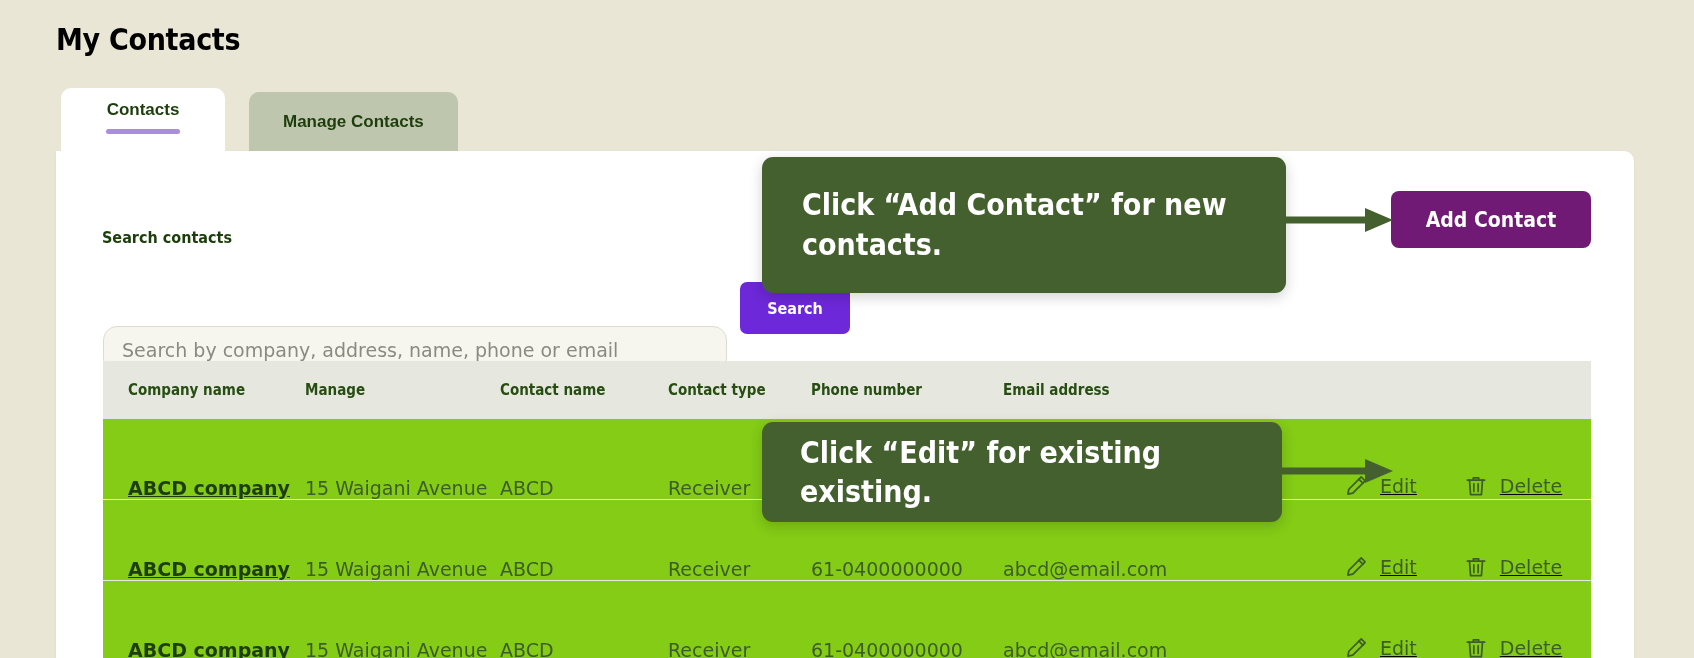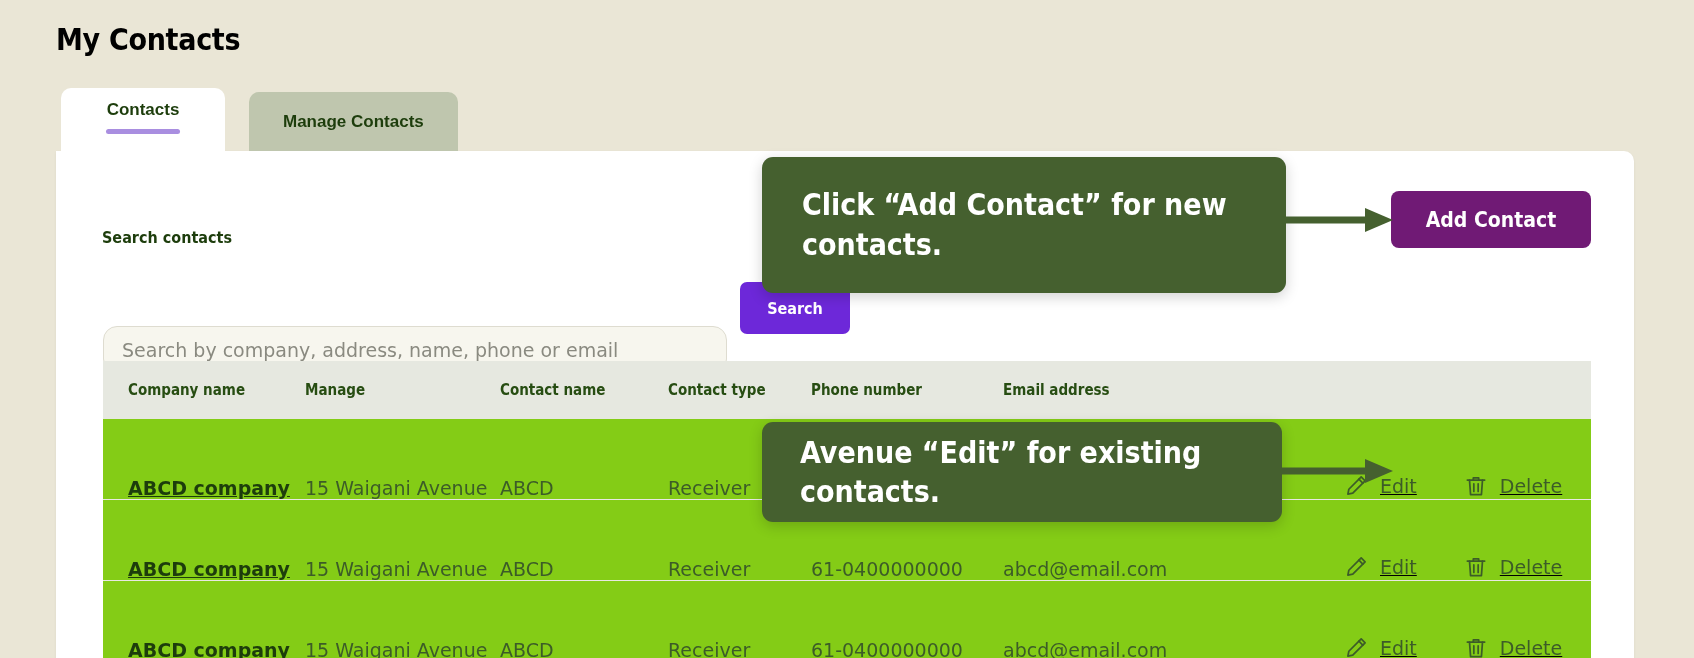--- a/index.html
+++ b/index.html
@@ -383,18 +383,18 @@
 
 <div class="callout callout-1">
   <span>Click “Add Contact” for new contacts.</span>
 </div>
 <svg class="arrow arrow-1" viewBox="0 0 116 28">
   <path d="M0 14 H86" stroke="#45602f" stroke-width="7" fill="none"></path>
   <path d="M84 2 L112 14 L84 26 Z" fill="#45602f"></path>
 </svg>
 
 <div class="callout callout-2">
-  <span>Avenue “Edit” for existing contacts.</span>
+  <span>Click “Edit” for existing existing.</span>
 </div>
 <svg class="arrow arrow-2" viewBox="0 0 116 28">
   <path d="M0 14 H86" stroke="#45602f" stroke-width="7" fill="none"></path>
   <path d="M84 2 L112 14 L84 26 Z" fill="#45602f"></path>
 </svg>
 
 </body></html>

